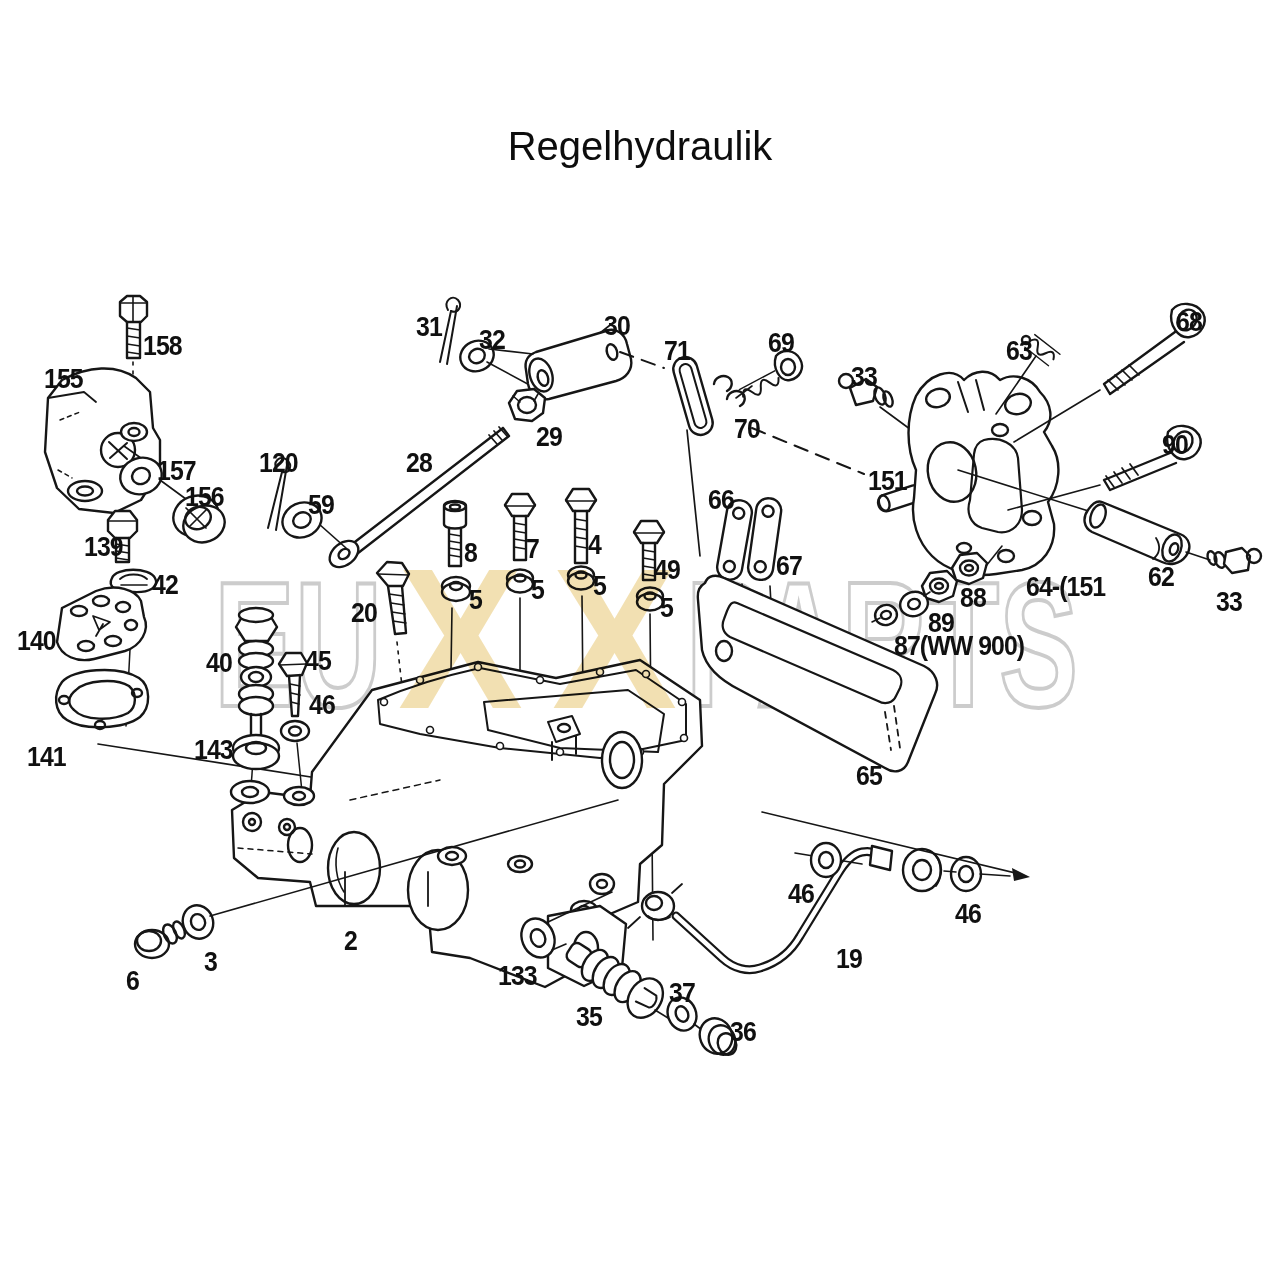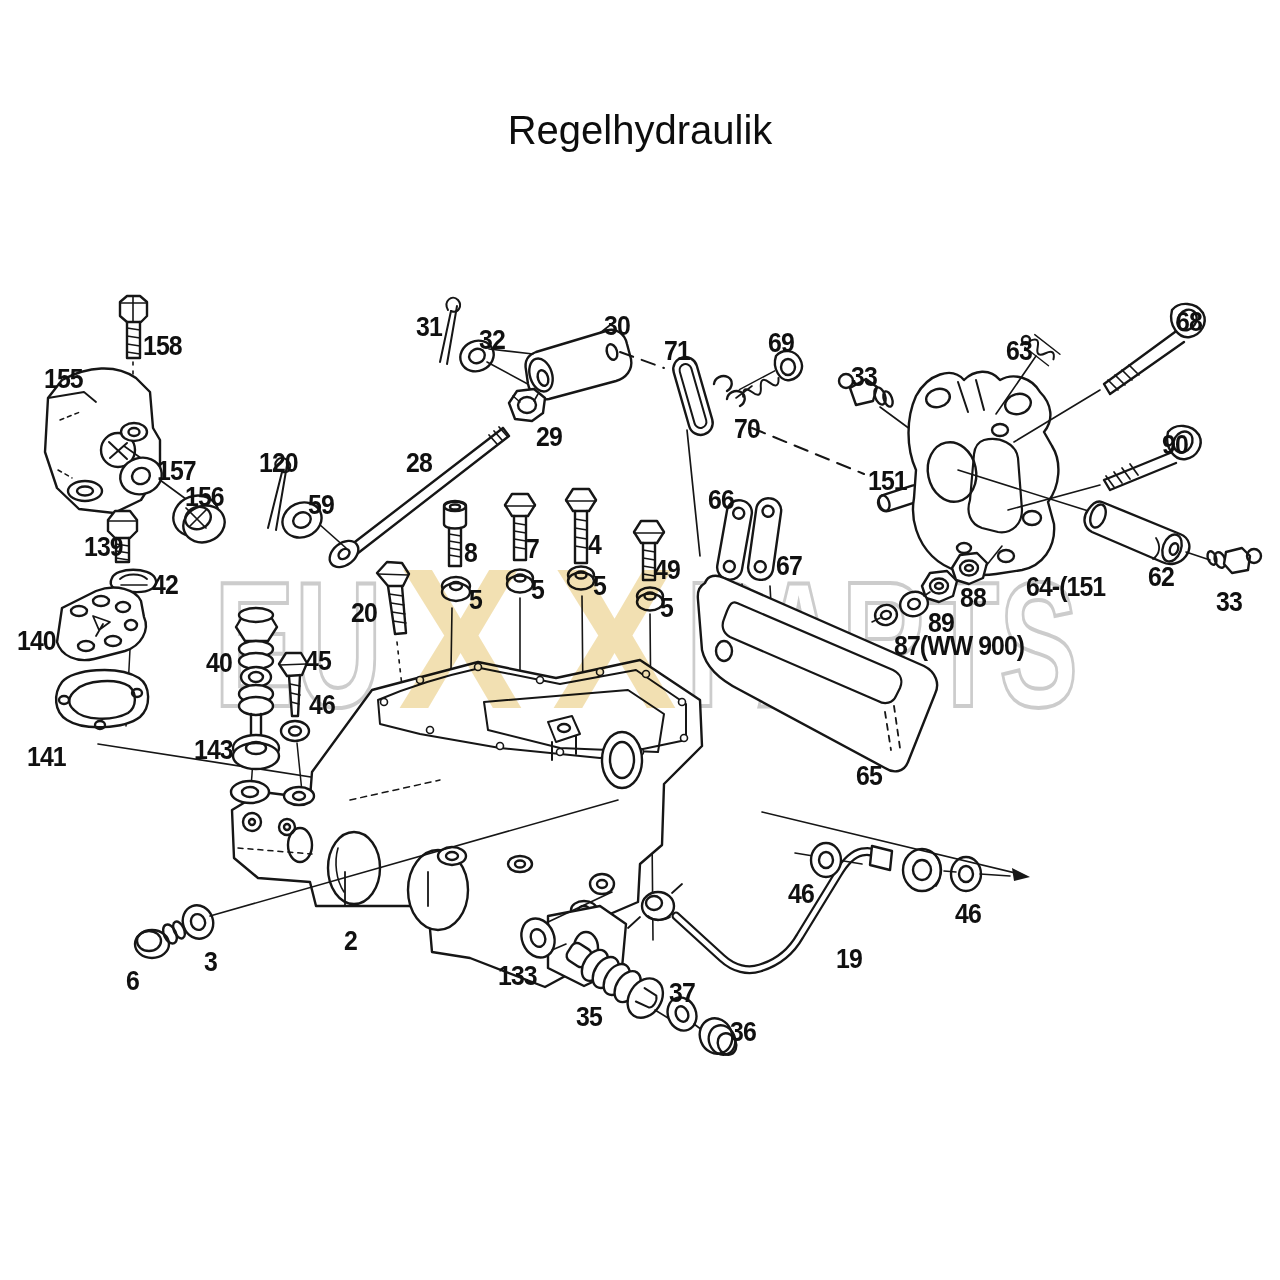--- a/index.html
+++ b/index.html
@@ -1,21 +1,21 @@
 <!DOCTYPE html>
 <html><head>
 <meta charset="utf-8">
 <style>
   html,body{margin:0;padding:0;}
   body{
     width:1280px;height:1280px;position:relative;background:#ffffff;
     font-family:"Liberation Sans", sans-serif;overflow:hidden;
   }
   .page-title{
-    position:absolute;left:0;right:0;top:108px;text-align:center;
+    position:absolute;left:0;right:0;top:124px;text-align:center;
     font-size:40px;font-weight:400;color:#0d0d0d;letter-spacing:0px;
   }
   .art-stage{position:absolute;left:0;top:0;width:1280px;height:1280px;}
   .labels-layer{position:absolute;left:0;top:8px;width:1084px;height:1280px;pointer-events:none;}
   .part-label{
     position:absolute;font-size:27px;font-weight:700;color:#101010;
     letter-spacing:-1px;white-space:nowrap;transform:scaleX(.92);transform-origin:left top;
   }
 </style>
 </head>

